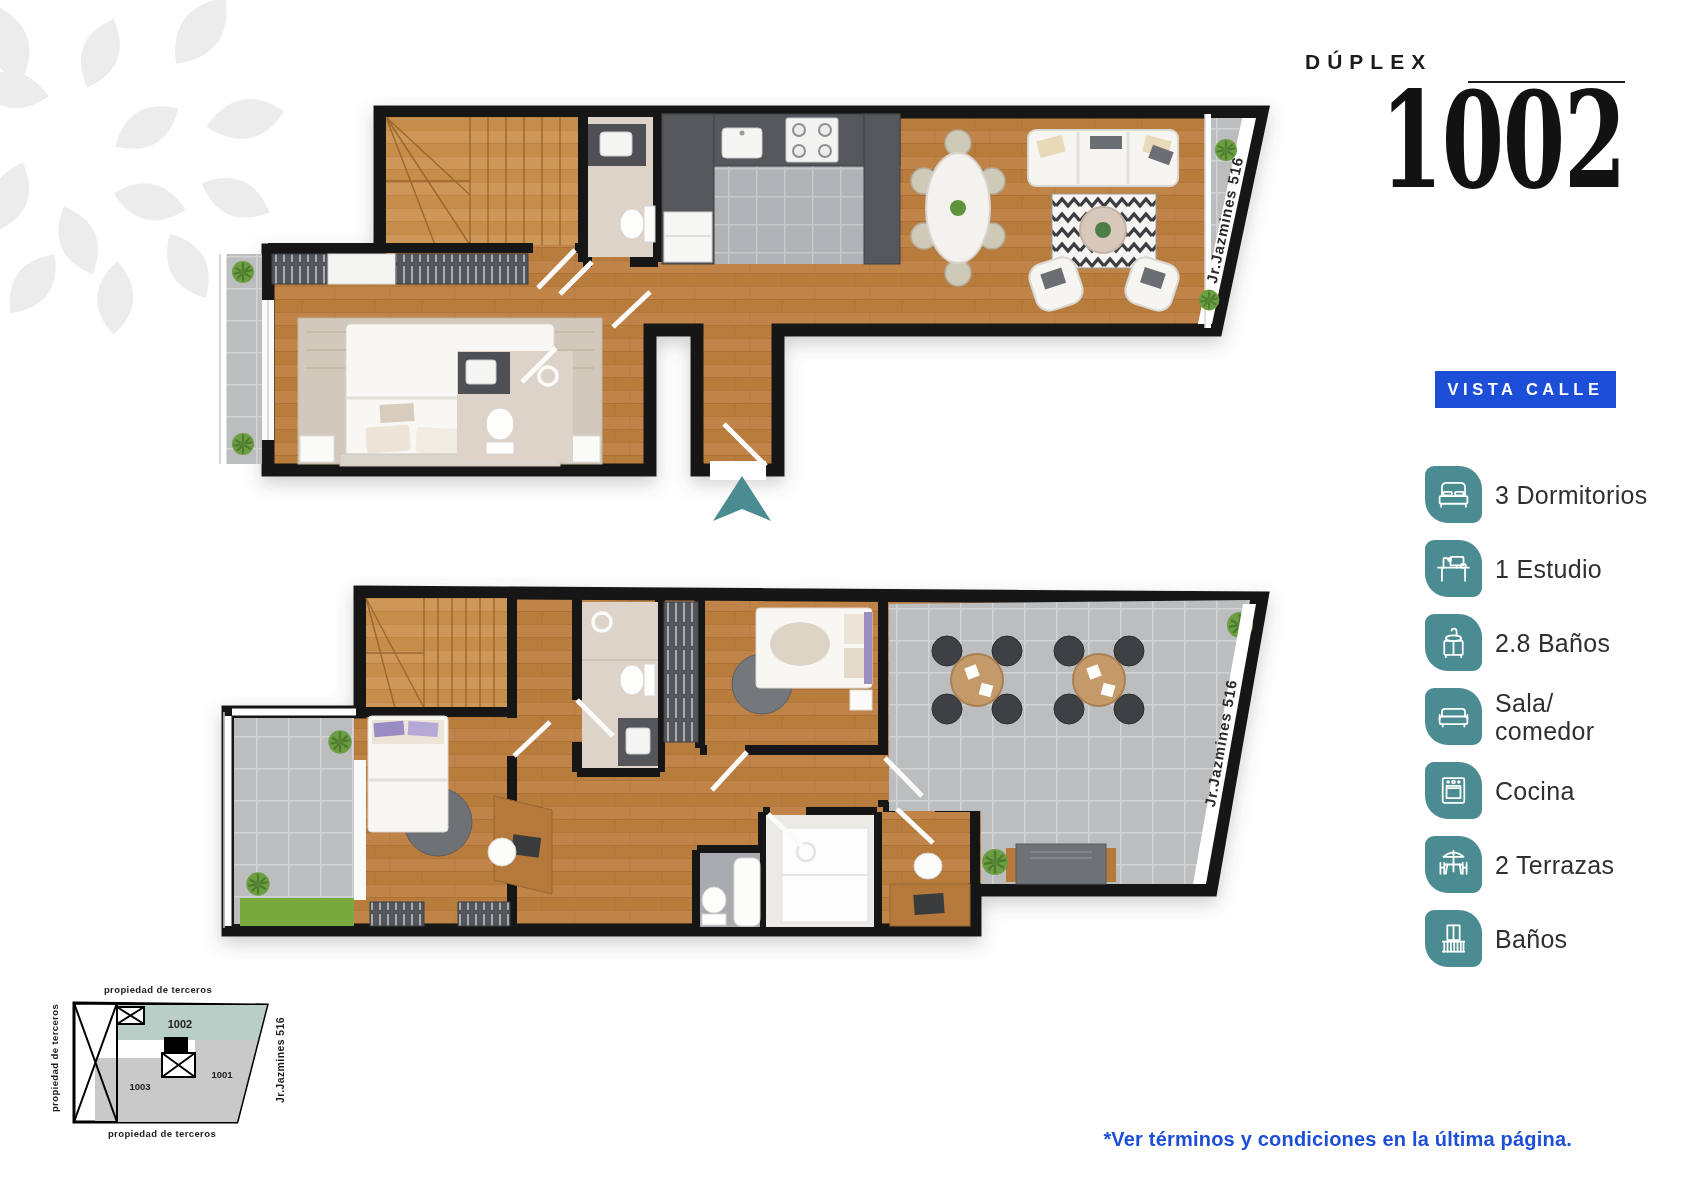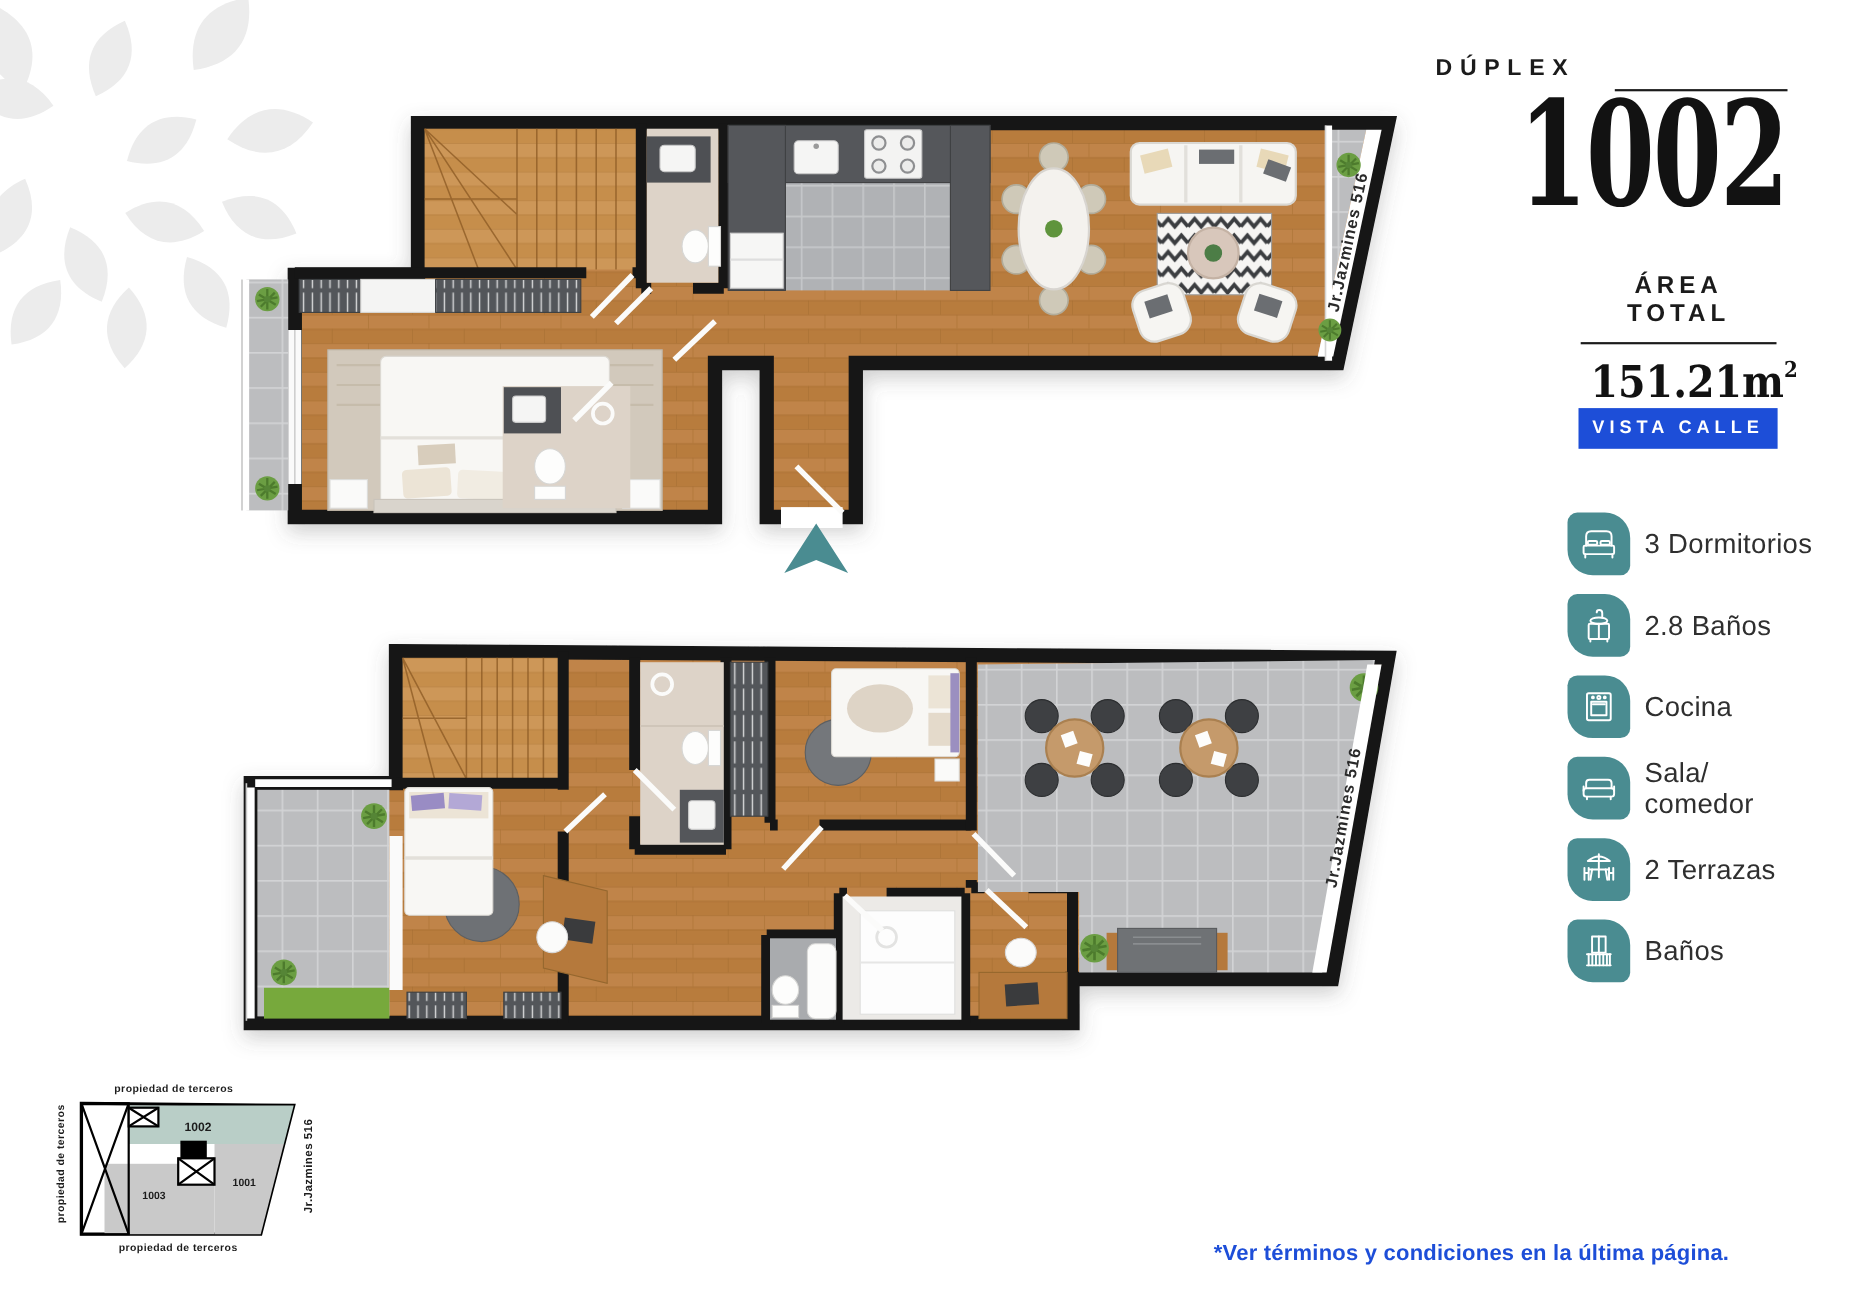--- a/index.html
+++ b/index.html
@@ -377,82 +377,91 @@
     <text x="180" y="1028" text-anchor="middle" font-size="11" font-weight="700" fill="#1c1c1c">1002</text>
     <text x="222" y="1078" text-anchor="middle" font-size="9.5" font-weight="700" fill="#1c1c1c">1001</text>
     <text x="140" y="1090" text-anchor="middle" font-size="9.5" font-weight="700" fill="#1c1c1c">1003</text>
   </g>
 </svg>
 
 <div class="abs duplex-label">DÚPLEX</div>
 <div class="abs duplex-rule"></div>
 <div class="abs unit-number">1002</div>
 
-<div class="abs area-block">
-  <div class="area-label">ÁREA TOTAL</div>
-  <div class="area-rule"></div>
-  <div class="area-value"><span>151.21m</span><sup>2</sup></div>
-</div>
 
 <div class="abs view-badge">VISTA CALLE</div>
 
 <div class="abs features">
 
   <div class="feat-row">
     <span class="feat-icon">
       <svg viewBox="0 0 48 48">
             <path d="M9,26 V15 Q9,9 15,9 H33 Q39,9 39,15 V26"></path>
       <rect x="6" y="26" width="36" height="10" rx="1.5"></rect>
       <path d="M8,36 V40 M40,36 V40"></path>
       <rect x="11" y="20.5" width="11" height="4.5" rx="1.5"></rect>
       <rect x="26" y="20.5" width="11" height="4.5" rx="1.5"></rect>
           </svg>
         </span>
     <span class="feat-label">3 Dormitorios</span>
   </div>
 
+  <div class="feat-row">
+    <span class="feat-icon">
+      <svg viewBox="0 0 48 48">
+            <path d="M4,23 H44"></path>
+            <path d="M9,23 V40 M39,23 V40"></path>
+      <rect x="20" y="9" width="17" height="11" rx="1"></rect>
+            <path d="M28.5,20 V23"></path>
+      <path d="M11,23 V13 Q11,9 15,10.5 L18,12"></path>
+            <circle cx="19" cy="12.5" r="2"></circle>
+      <rect x="33" y="18.5" width="7" height="4.5" rx="2"></rect>
+          </svg>
+        </span>
+    <span class="feat-label">1 Estudio</span>
+  </div>
 
   <div class="feat-row">
     <span class="feat-icon">
       <svg viewBox="0 0 48 48">
             <rect x="12" y="22" width="24" height="18" rx="1.5"></rect>
       <path d="M24,22 V40 M14,40 V43 M34,40 V43"></path>
       <ellipse cx="24" cy="18.5" rx="10" ry="3.8"></ellipse>
       <path d="M28,15 V9.5 Q28,6 24.5,6 Q21.5,6 21.5,8.7"></path>
           </svg>
         </span>
     <span class="feat-label">2.8 Baños</span>
+  </div>
+
+  <div class="feat-row">
+    <span class="feat-icon">
+      <svg viewBox="0 0 48 48">
+            <path d="M9,24 V18 Q9,14 13,14 H35 Q39,14 39,18 V24"></path>
+      <rect x="6" y="24" width="36" height="10" rx="3"></rect>
+      <path d="M6,27 V22 M42,27 V22 M10,34 V37 M38,34 V37"></path>
+          </svg>
+        </span>
+    <span class="feat-label">Sala/
+comedor</span>
   </div>
 
   <div class="feat-row">
     <span class="feat-icon">
       <svg viewBox="0 0 48 48">
             <rect x="10" y="8" width="28" height="32" rx="2"></rect>
       <circle cx="24" cy="13" r="1.8"></circle>
             <circle cx="17" cy="13" r="1.1"></circle>
             <circle cx="31" cy="13" r="1.1"></circle>
       <rect x="15" y="18" width="18" height="16"></rect>
             <path d="M17,21 H31"></path>
           </svg>
         </span>
     <span class="feat-label">Cocina</span>
   </div>
 
-  <div class="feat-row">
-    <span class="feat-icon">
-      <svg viewBox="0 0 48 48">
-            <path d="M9,24 V18 Q9,14 13,14 H35 Q39,14 39,18 V24"></path>
-      <rect x="6" y="24" width="36" height="10" rx="3"></rect>
-      <path d="M6,27 V22 M42,27 V22 M10,34 V37 M38,34 V37"></path>
-          </svg>
-        </span>
-    <span class="feat-label">Sala/
-comedor</span>
-  </div>
-
 
   <div class="feat-row">
     <span class="feat-icon">
       <svg viewBox="0 0 48 48">
             <path d="M11,14 Q24,3 37,14 Z"></path>
             <path d="M24,6 V14 M24,14 V33"></path>
       <path d="M13,24 H35"></path>
             <path d="M16,24 L14,36 M32,24 L34,36"></path>
       <path d="M7,22 V36 M7,28 H12 M12,22 V36"></path>
             <path d="M41,22 V36 M36,28 H41 M36,22 V36"></path>

